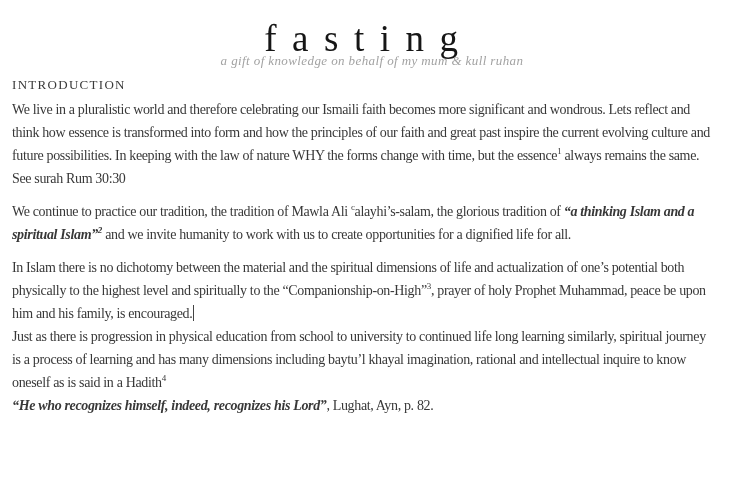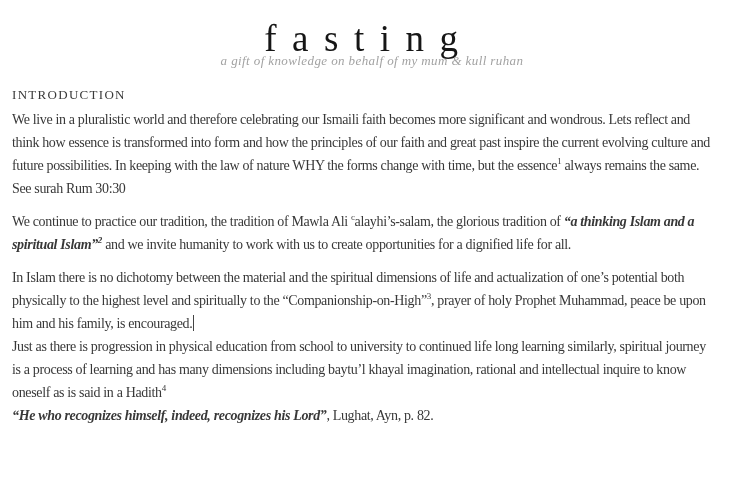--- a/index.html
+++ b/index.html
@@ -26,21 +26,21 @@
   .doc-subtitle{
     font-family:"Liberation Serif", serif;
     font-style:italic;
     font-size:13px;
     color:#a2a2a2;
     letter-spacing:0.4px;
     margin-top:-5px;
     margin-left:14px;
   }
   .article{
-    margin-top:14px;
+    margin-top:4px;
     color:#383838;
     font-size:14px;
     letter-spacing:-0.35px;
     line-height:23px;
     padding-right:2px;
   }
   .section-heading{
     font-size:13px;
     letter-spacing:1.3px;
     color:#3a3a3a;

